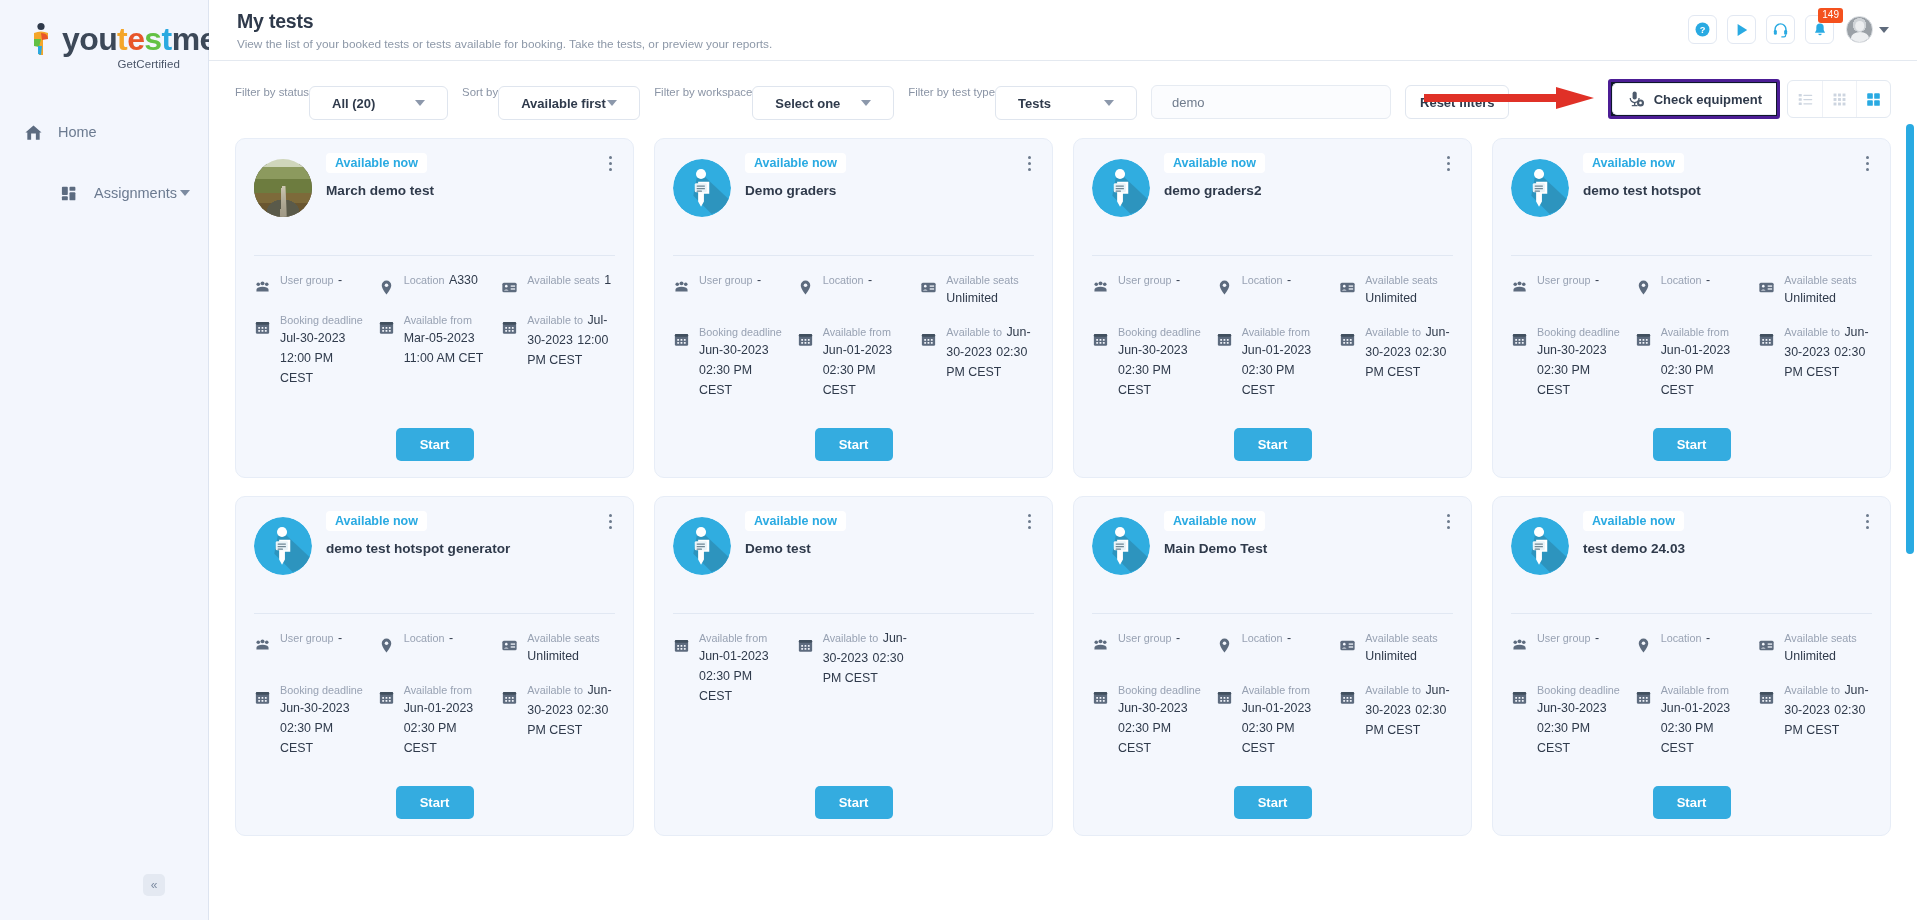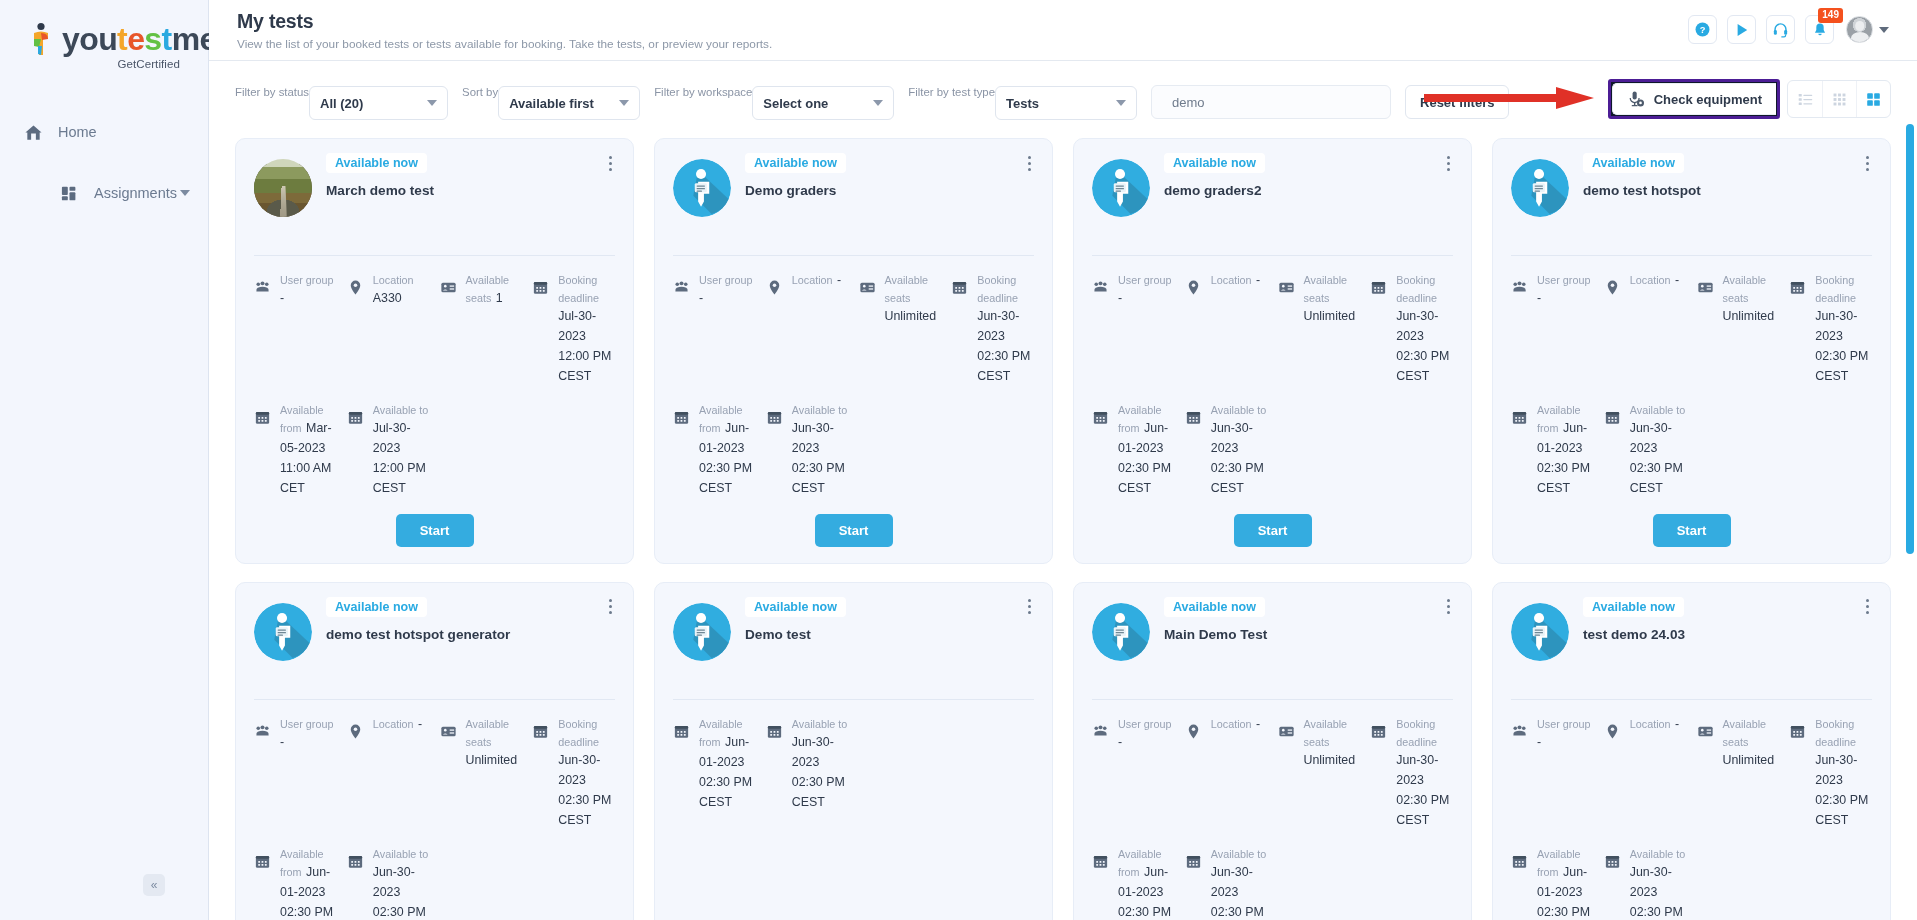--- a/index.html
+++ b/index.html
@@ -66,21 +66,21 @@
   .page-sub { font-size: 11.8px; color: #8d98a8; margin-top: 5px; }
 
   .top-actions { margin-left: auto; display: flex; align-items: center; gap: 10px; padding-top: 5px; }
   .icon-btn {
     width: 29px; height: 29px; border: 1px solid #e2e8f2; border-radius: 6px;
     background: #fff; display: flex; align-items: center; justify-content: center;
     cursor: pointer; position: relative; color: #29aae2;
   }
   .badge {
     position: absolute; top: -8px; right: -10px;
-    background: #f4511e; color: #fff; font-size: 10px; font-weight: 700;
+    background: #f4511e; color: #fff; font-size: 10px; font-weight: 400;
     border-radius: 3px; padding: 1px 4px; line-height: 1.25; min-width: 20px; text-align:center;
   }
   .avatar-wrap { display: flex; align-items: center; gap: 6px; cursor: pointer; margin-left: 2px;}
   .avatar {
     width: 27px; height: 27px; border-radius: 50%;
     background: radial-gradient(circle at 50% 32%, #cfd3d7 0 32%, #9aa0a6 33% 100%);
     overflow: hidden; position: relative; border: 1px solid #d7dbe0;
   }
   .avatar::before { content:""; position:absolute; left:50%; top:16%; transform:translateX(-50%);
     width:38%; height:38%; border-radius:50%; background:#eceef0; }
@@ -91,21 +91,21 @@
   
   .content { flex: 1; overflow: hidden; background: #ffffff; padding: 0 0 0 0; position: relative; }
 
   .filters {
     display: flex; align-items: flex-end; padding: 18px 26px 10px 26px; gap: 14px;
   }
   .field { display: flex; flex-direction: row; }
   .field-label { font-size: 11.4px; color: #8a94a5; margin-bottom: 6px; }
   .select {
     width: 139px; height: 34px; border: 1px solid #dfe5ee; border-radius: 6px;
-    background: #fff; display: flex; align-items: center; padding: 0 10px;
+    background: #fff; display: flex; align-items: center; padding: 0 22px;
     font-size: 13px; color: #2f3a4b; font-weight: 600; cursor: pointer;
   }
   .select.w-wide { width: 142px; }
   .select .caret { margin-left: auto; width:0;height:0;
     border-left:5px solid transparent;border-right:5px solid transparent;border-top:6px solid #8c98ab; }
   .search-input {
     width: 240px; height: 34px; border: 1px solid #e6ebf2; border-radius: 6px;
     background: #fbfcfe; padding: 0 20px; font-size: 13px; color: #6f7b8c;
     font-family: "Liberation Sans", sans-serif; margin-bottom: 1px;
   }
@@ -164,21 +164,21 @@
   }
   .card-title { font-size: 13.6px; font-weight: 700; color: #2f3a4b; margin-top: 9px; line-height: 1.3; }
   .kebab {
     position: absolute; top: 14px; right: 14px; width: 18px; height: 20px;
     display: flex; flex-direction: column; align-items: center; justify-content: center; gap: 3px; cursor: pointer;
   }
   .kebab i { width: 3px; height: 3px; border-radius: 50%; background: #6c7a8d; display:block;}
 
   .card-div { height: 1px; background: #e1e8f3; margin: 10px 0 14px 0; }
 
-  .meta { display: grid; grid-template-columns: 1fr 1fr 1fr 1fr; row-gap: 14px; column-gap: 10px; }
+  .meta { display: grid; grid-template-columns: 1fr 1fr 1fr; row-gap: 14px; column-gap: 10px; }
   .meta-item { display: flex; gap: 9px; align-items: flex-start; }
   .m-ico { width: 17px; flex: none; display:flex; align-items:center; justify-content:center; color:#5d6b7e; margin-top: 9px; }
   .m-body { min-width: 0; }
   .m-label { font-size: 10.8px; color: #98a2b3; line-height: 1.35; }
   .m-val { font-size: 12.4px; color: #2f3a4b; line-height: 1.45; }
 
   .card-foot { margin-top: auto; display: flex; justify-content: center; padding-top: 16px; }
   .btn-start {
     background: #34ace0; color: #fff; border: none; border-radius: 5px;
     width: 78px; height: 33px; font-size: 13px; font-weight: 700; cursor: pointer;

